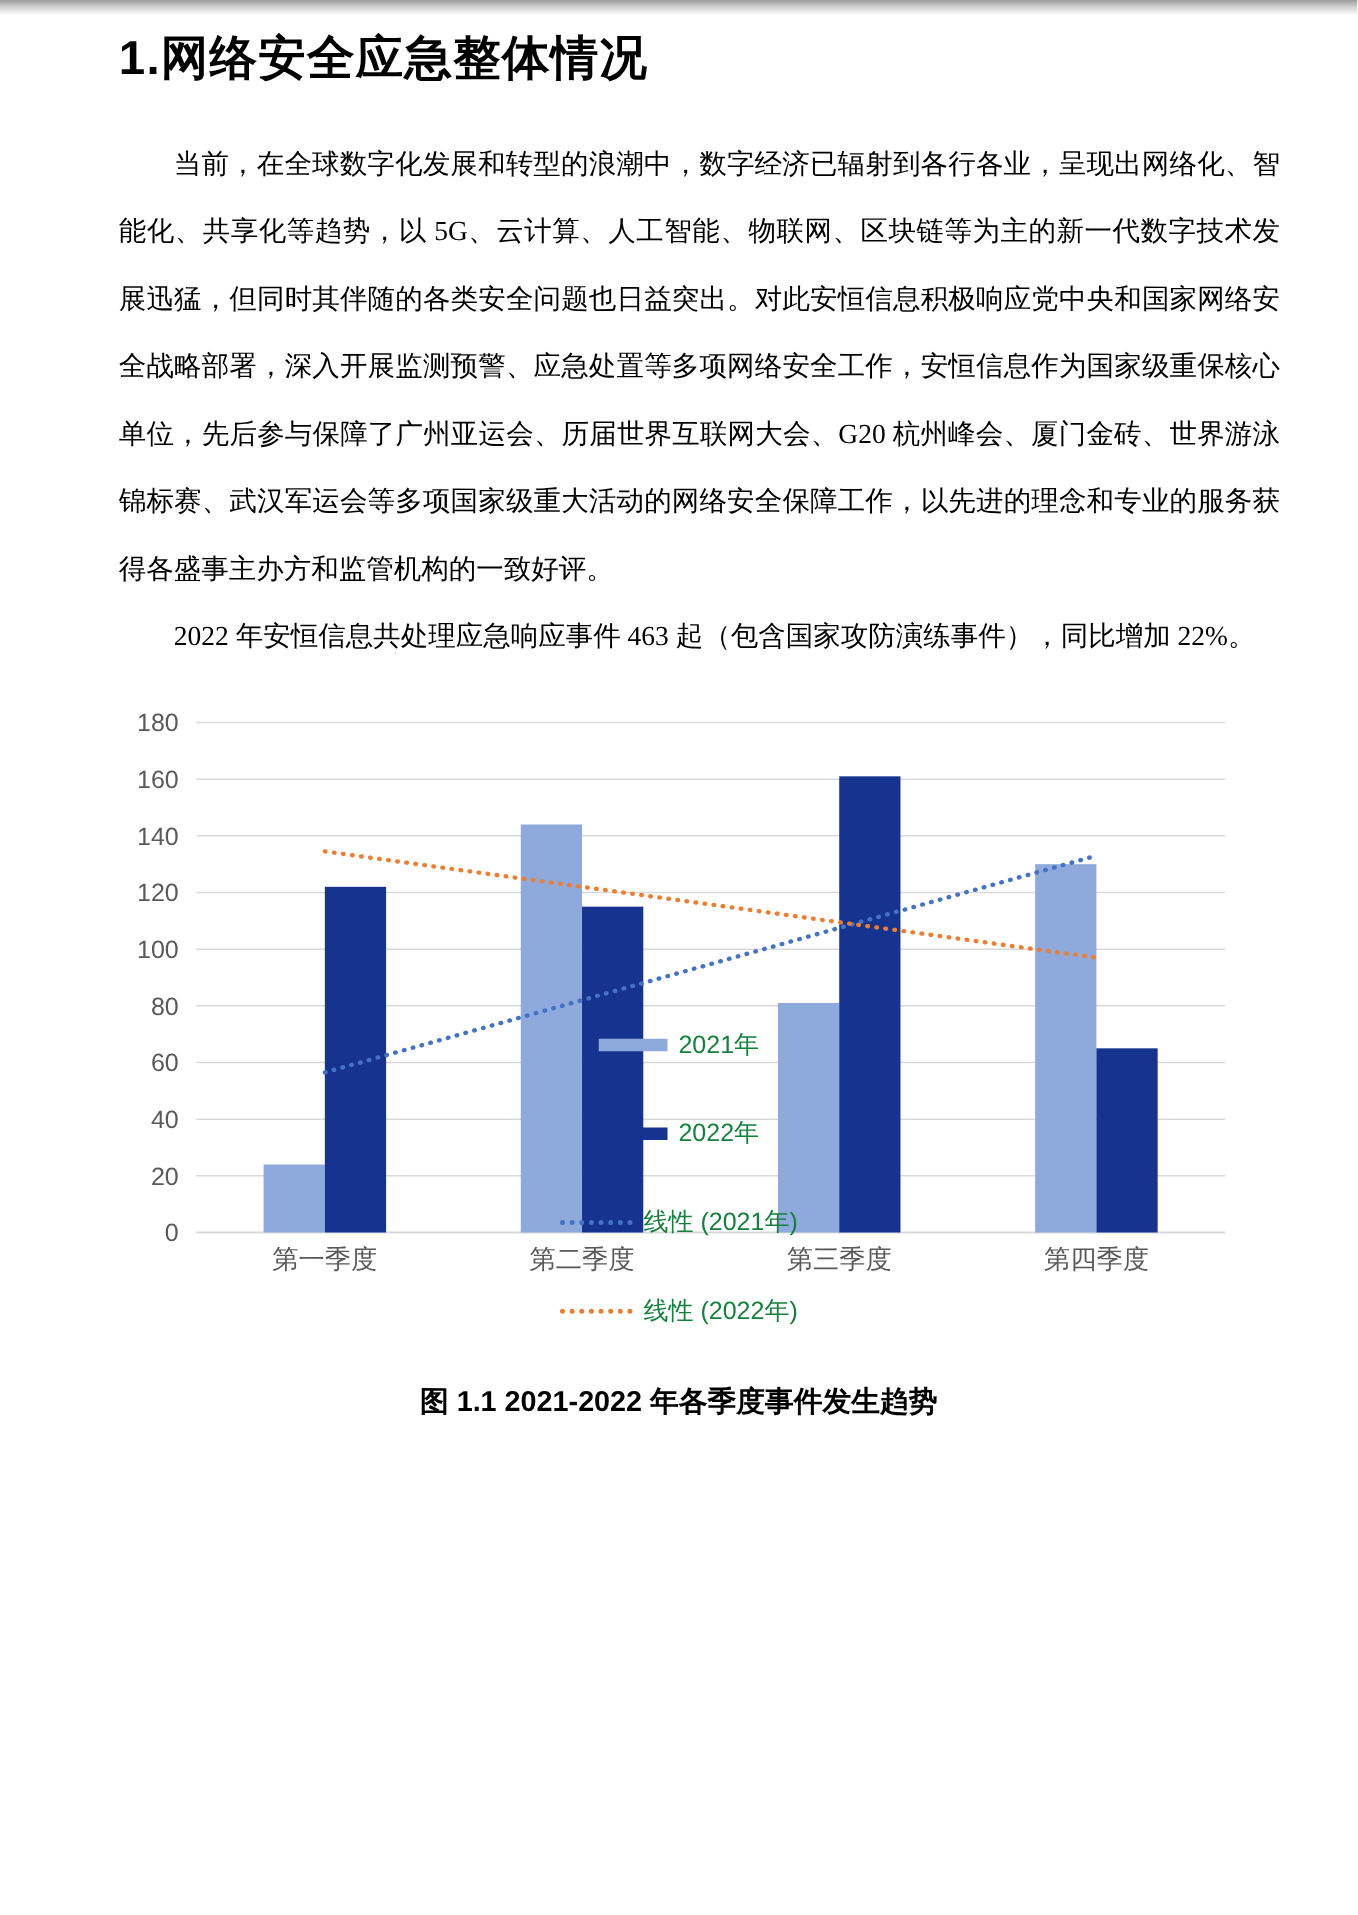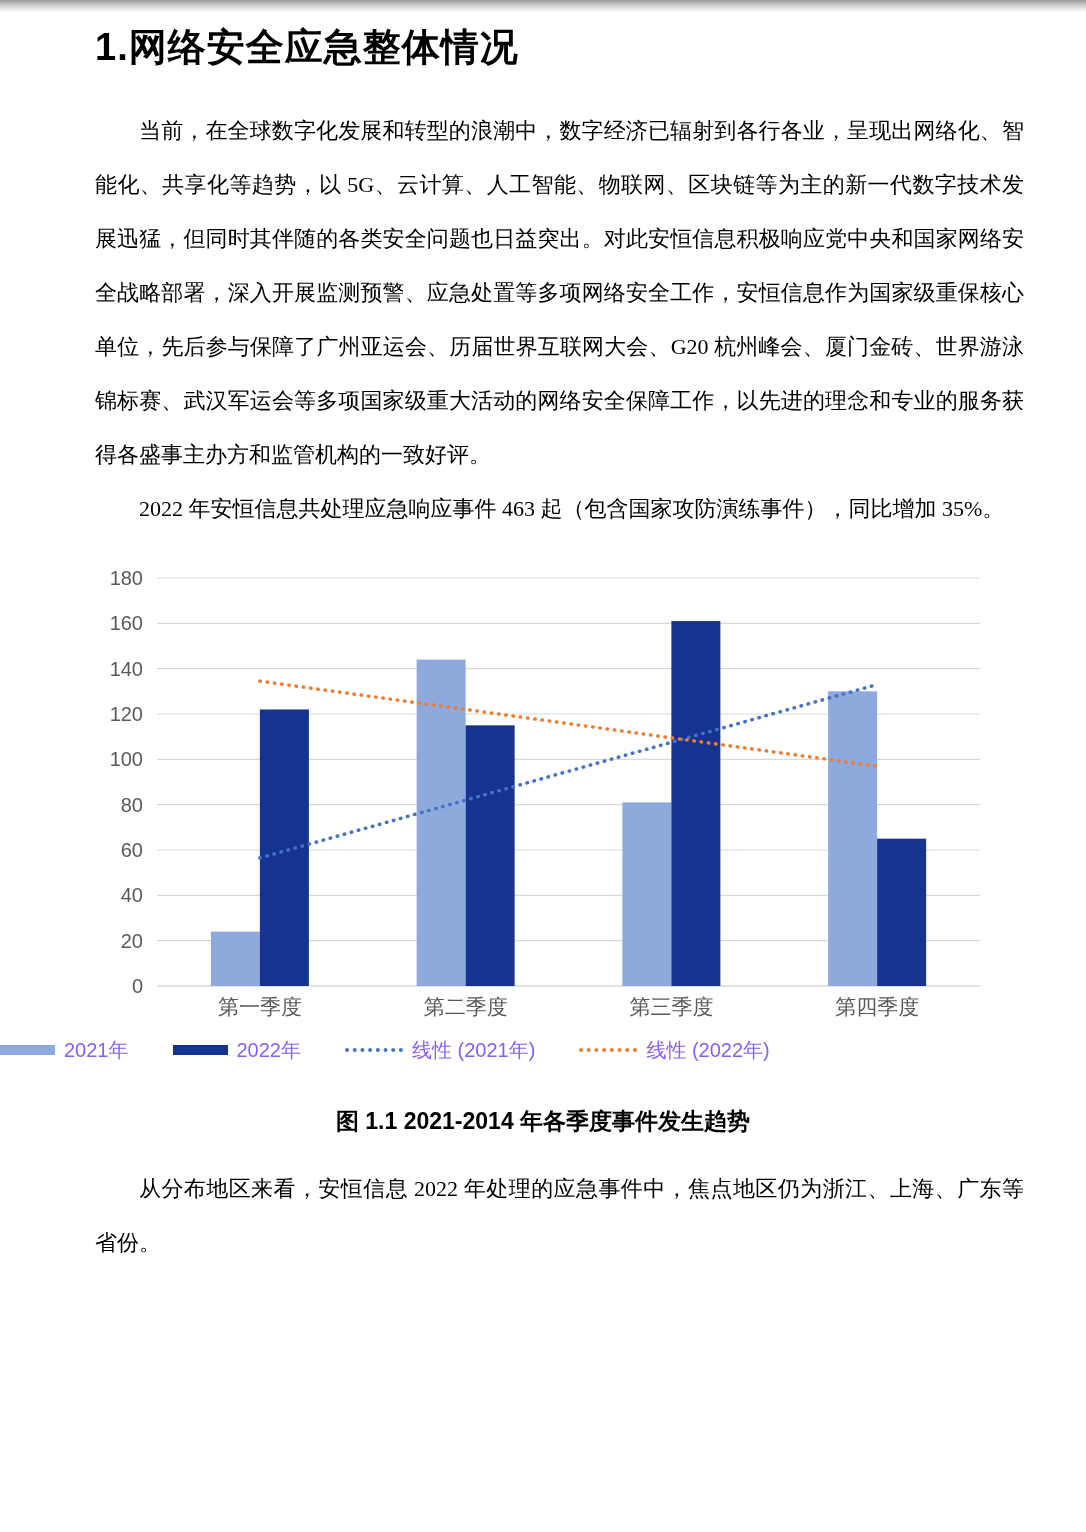--- a/index.html
+++ b/index.html
@@ -29,24 +29,24 @@
     font-size: 22px;
     line-height: 54px;
     text-align: justify;
     text-indent: 2em;
   }
   p.body-par.first { margin-top: 32px; }
   figure.chart-fig { margin: 18px 0 0 0; padding: 0; }
   #chart-svg { display: block; margin-left: 100px; }
   svg text { font-family: "Liberation Sans", sans-serif; }
   .legend {
-    display: flex; justify-content: flex-start; align-items: center;
+    display: flex; justify-content: flex-end; align-items: center;
     gap: 44px; margin-top: 14px; height: 24px;
     font-family: "Liberation Sans", sans-serif;
-    font-size: 20px; color: #8b5cf6;
+    font-size: 20px; color: #15803d; flex-direction: column;
   }
   .lg-item { display: inline-flex; align-items: center; gap: 9px; }
   .lg-swatch { display: inline-block; width: 55px; height: 10px; }
   .lg-line { display: inline-block; width: 58px; height: 0; border-top: 4px dotted #4472C4; }
   figcaption.chart-caption {
     margin-top: 44px;
     text-align: center;
     font-family: "Liberation Sans", sans-serif;
     font-weight: bold;
     font-size: 23px;
@@ -57,21 +57,21 @@
 </style>
 </head>
 <body>
 
 <div class="page">
   <div class="top-strip"></div>
 
   <h1 class="doc-title">1.网络安全应急整体情况</h1>
 
   <p class="body-par first">当前，在全球数字化发展和转型的浪潮中，数字经济已辐射到各行各业，呈现出网络化、智能化、共享化等趋势，以 5G、云计算、人工智能、物联网、区块链等为主的新一代数字技术发展迅猛，但同时其伴随的各类安全问题也日益突出。对此安恒信息积极响应党中央和国家网络安全战略部署，深入开展监测预警、应急处置等多项网络安全工作，安恒信息作为国家级重保核心单位，先后参与保障了广州亚运会、历届世界互联网大会、G20 杭州峰会、厦门金砖、世界游泳锦标赛、武汉军运会等多项国家级重大活动的网络安全保障工作，以先进的理念和专业的服务获得各盛事主办方和监管机构的一致好评。</p>
-  <p class="body-par">2022 年安恒信息共处理应急响应事件 463 起（包含国家攻防演练事件），同比增加 35%。</p>
+  <p class="body-par">2022 年安恒信息共处理应急响应事件 463 起（包含国家攻防演练事件），同比增加 22%。</p>
 
   <figure class="chart-fig">
     <svg id="chart-svg" width="900" height="470">
         <line x1="57" x2="880" y1="432" y2="432" stroke="#D9D9D9" stroke-width="1.6"></line>
         <text x="43" y="439" text-anchor="end" font-size="20" fill="#595959">0</text>
         <line x1="57" x2="880" y1="386.6666666666667" y2="386.6666666666667" stroke="#D9D9D9" stroke-width="1.2"></line>
         <text x="43" y="393.6666666666667" text-anchor="end" font-size="20" fill="#595959">20</text>
         <line x1="57" x2="880" y1="341.33333333333337" y2="341.33333333333337" stroke="#D9D9D9" stroke-width="1.2"></line>
         <text x="43" y="348.33333333333337" text-anchor="end" font-size="20" fill="#595959">40</text>
         <line x1="57" x2="880" y1="296" y2="296" stroke="#D9D9D9" stroke-width="1.2"></line>
@@ -114,17 +114,16 @@
         </span>
         <span class="lg-item">
           <span class="lg-line" style="border-top-color: rgb(68, 114, 196);"></span>
           <span>线性 (2021年)</span>
         </span>
         <span class="lg-item">
           <span class="lg-line" style="border-top-color: rgb(237, 125, 49);"></span>
           <span>线性 (2022年)</span>
         </span>
       </div>
-    <figcaption class="chart-caption">图 1.1 2021-2014 年各季度事件发生趋势</figcaption>
+    <figcaption class="chart-caption">图 1.1 2021-2022 年各季度事件发生趋势</figcaption>
   </figure>
 
-  <p class="body-par after-fig">从分布地区来看，安恒信息 2022 年处理的应急事件中，焦点地区仍为浙江、上海、广东等省份。</p>
 </div>
 
 </body></html>

